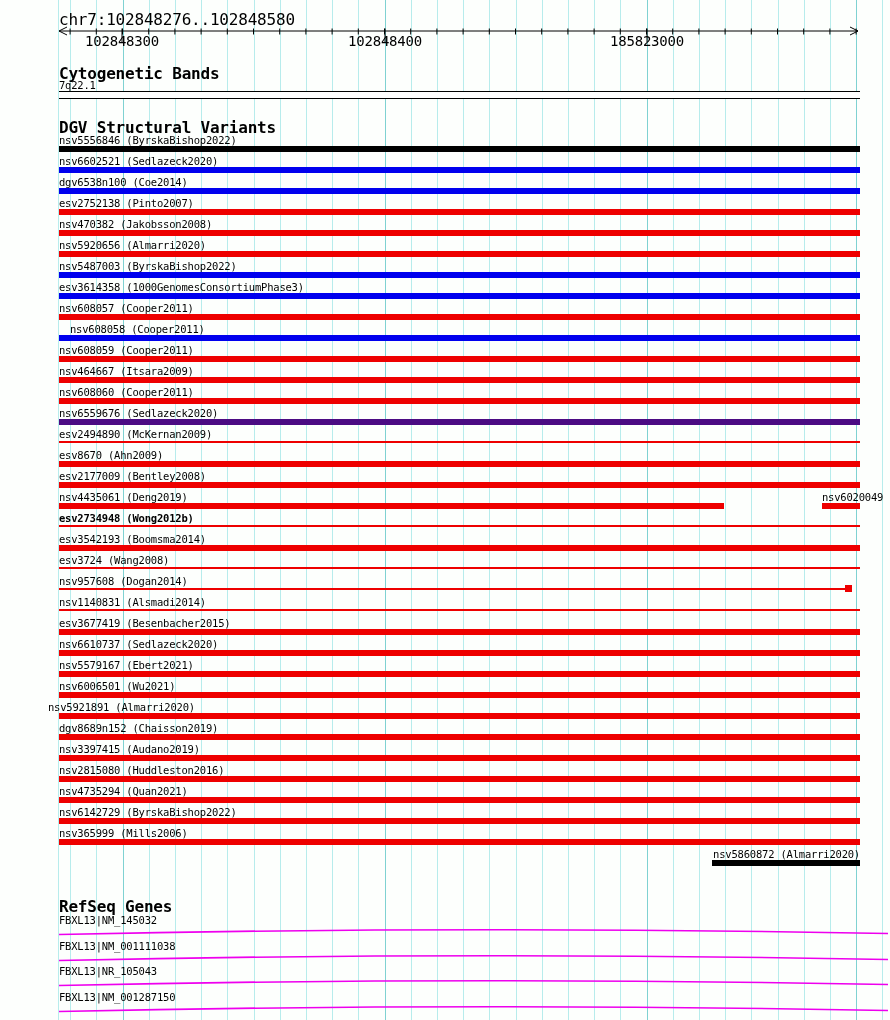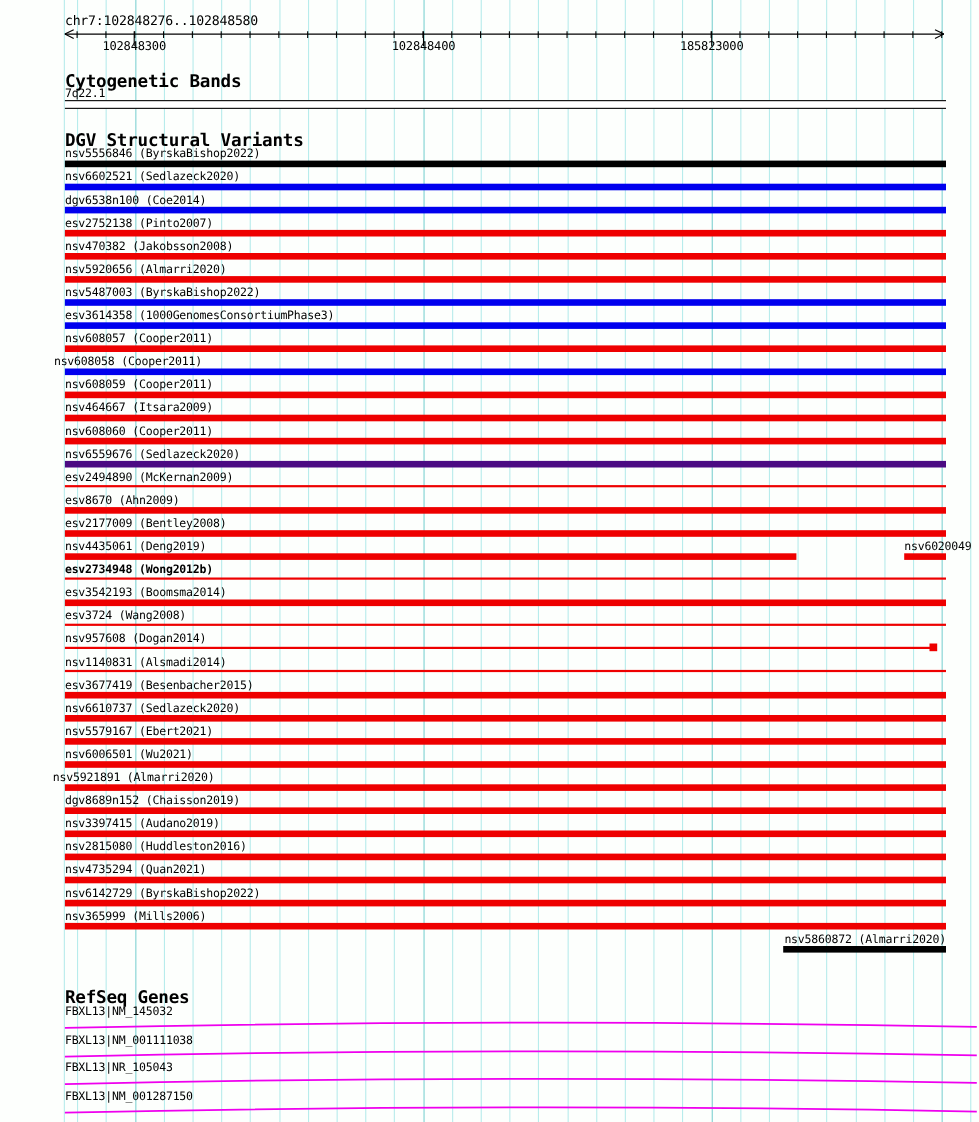--- a/index.html
+++ b/index.html
@@ -6,22 +6,22 @@
   #screen{
     position:relative;width:890px;height:1020px;overflow:hidden;
     background:#FDFFFD;
     font-family:"DejaVu Sans Mono","Liberation Mono",monospace;
     color:#000;
   }
   .abs{position:absolute;}
   .mono{font-family:"DejaVu Sans Mono","Liberation Mono",monospace;letter-spacing:-0.2px;}
   .lbl{font-size:10.5px;line-height:11px;white-space:nowrap;}
   .hdr{font-size:16px;line-height:13px;font-weight:bold;white-space:nowrap;}
-  .title{font-size:12px;line-height:13px;white-space:nowrap;text-align:center;}
-  .tick-label{font-size:11px;line-height:11px;transform:translateX(-50%);white-space:nowrap;}
+  .title{font-size:16px;line-height:13px;white-space:nowrap;text-align:center;}
+  .tick-label{font-size:14px;line-height:11px;transform:translateX(-50%);white-space:nowrap;}
   .gridline{position:absolute;top:0;width:1px;height:1020px;}
   .bar{position:absolute;}
   .band-rect{position:absolute;border-top:1px solid #000;border-bottom:1px solid #000;background:#fff;}
   svg{display:block;}
 </style>
 </head>
 <body>
 
 <div id="screen" style="background: rgb(253, 255, 253);">
   <div id="grid">
@@ -145,21 +145,21 @@
       </div>
       <div>
         <div class="abs mono lbl" style="top: 282px; left: 59px;">esv3614358 (1000GenomesConsortiumPhase3)</div>
         <div class="bar" style="left: 59px; width: 801px; top: 292.5px; height: 6px; background: rgb(0, 0, 238);"></div>
       </div>
       <div>
         <div class="abs mono lbl" style="top: 303px; left: 59px;">nsv608057 (Cooper2011)</div>
         <div class="bar" style="left: 59px; width: 801px; top: 313.5px; height: 6px; background: rgb(238, 0, 0);"></div>
       </div>
       <div>
-        <div class="abs mono lbl" style="top: 324px; left: 49px;">nsv608058 (Cooper2011)</div>
+        <div class="abs mono lbl" style="top: 324px; left: 70px;">nsv608058 (Cooper2011)</div>
         <div class="bar" style="left: 59px; width: 801px; top: 334.5px; height: 6px; background: rgb(0, 0, 238);"></div>
       </div>
       <div>
         <div class="abs mono lbl" style="top: 345px; left: 59px;">nsv608059 (Cooper2011)</div>
         <div class="bar" style="left: 59px; width: 801px; top: 355.5px; height: 6px; background: rgb(238, 0, 0);"></div>
       </div>
       <div>
         <div class="abs mono lbl" style="top: 366px; left: 59px;">nsv464667 (Itsara2009)</div>
         <div class="bar" style="left: 59px; width: 801px; top: 376.5px; height: 6px; background: rgb(238, 0, 0);"></div>
       </div>

